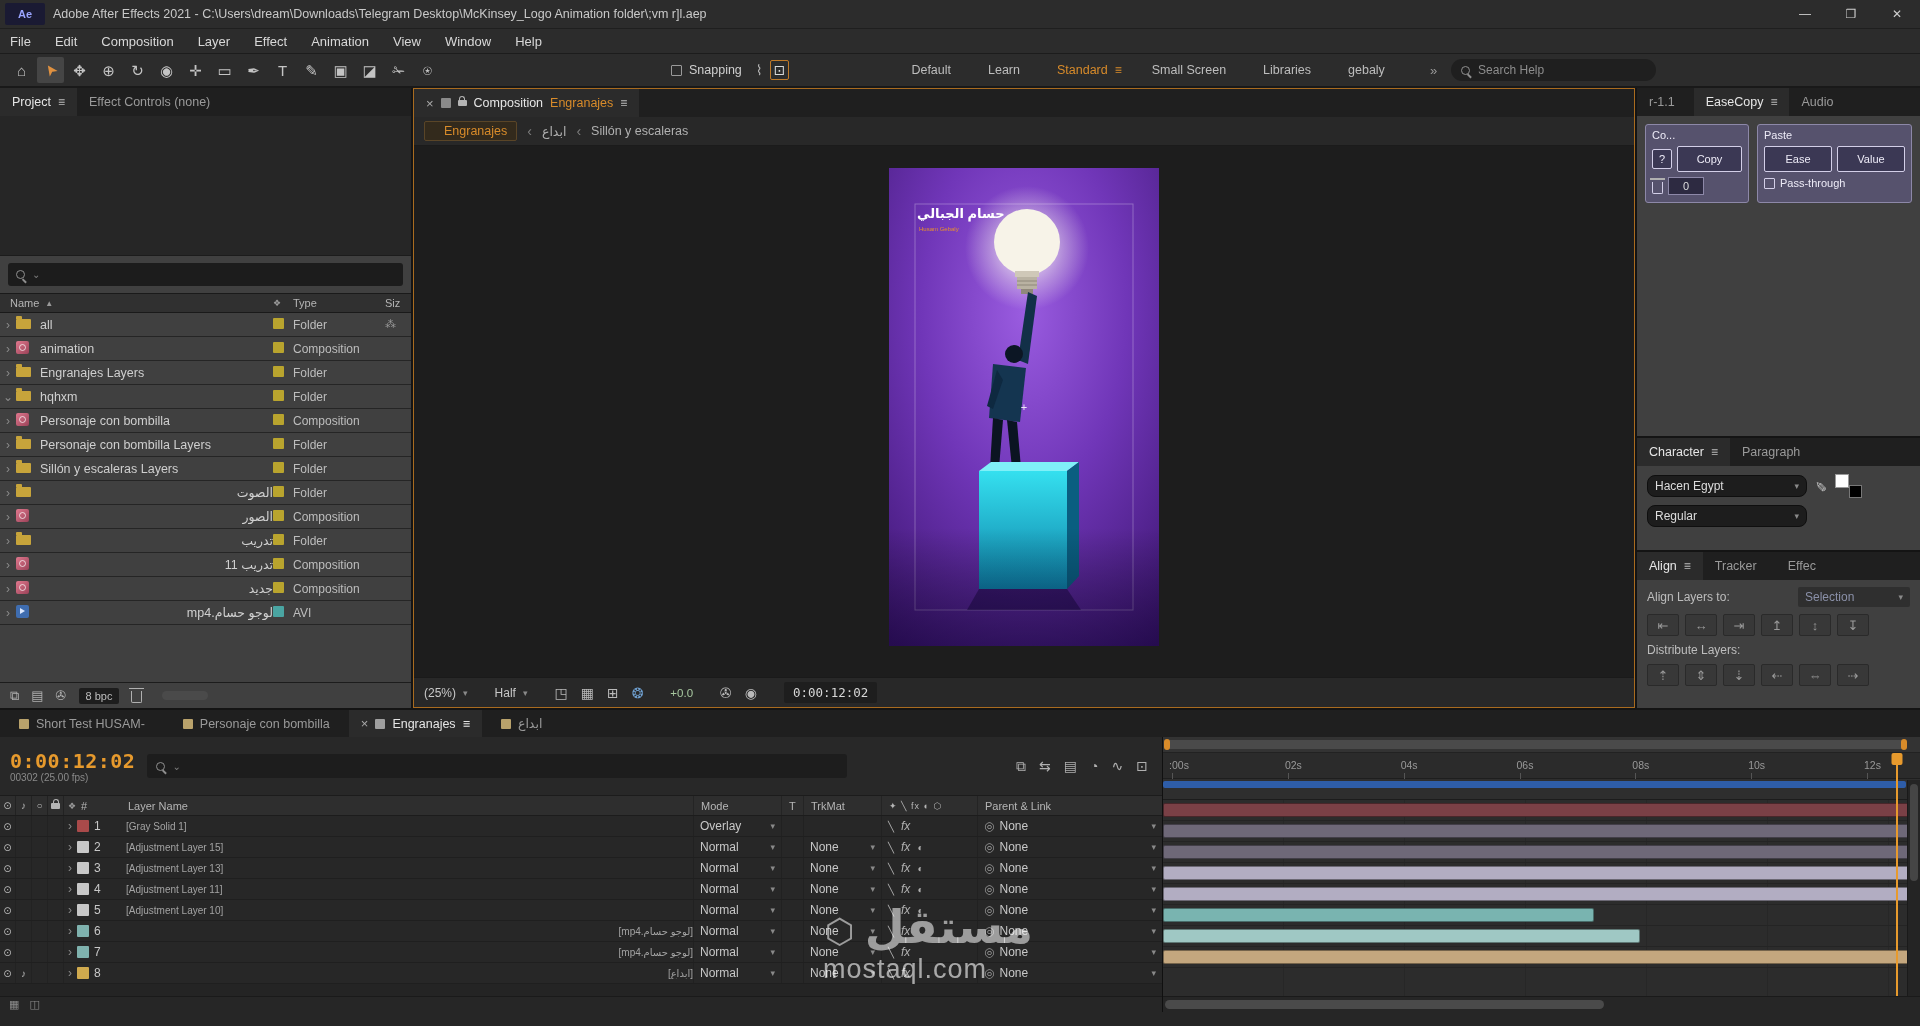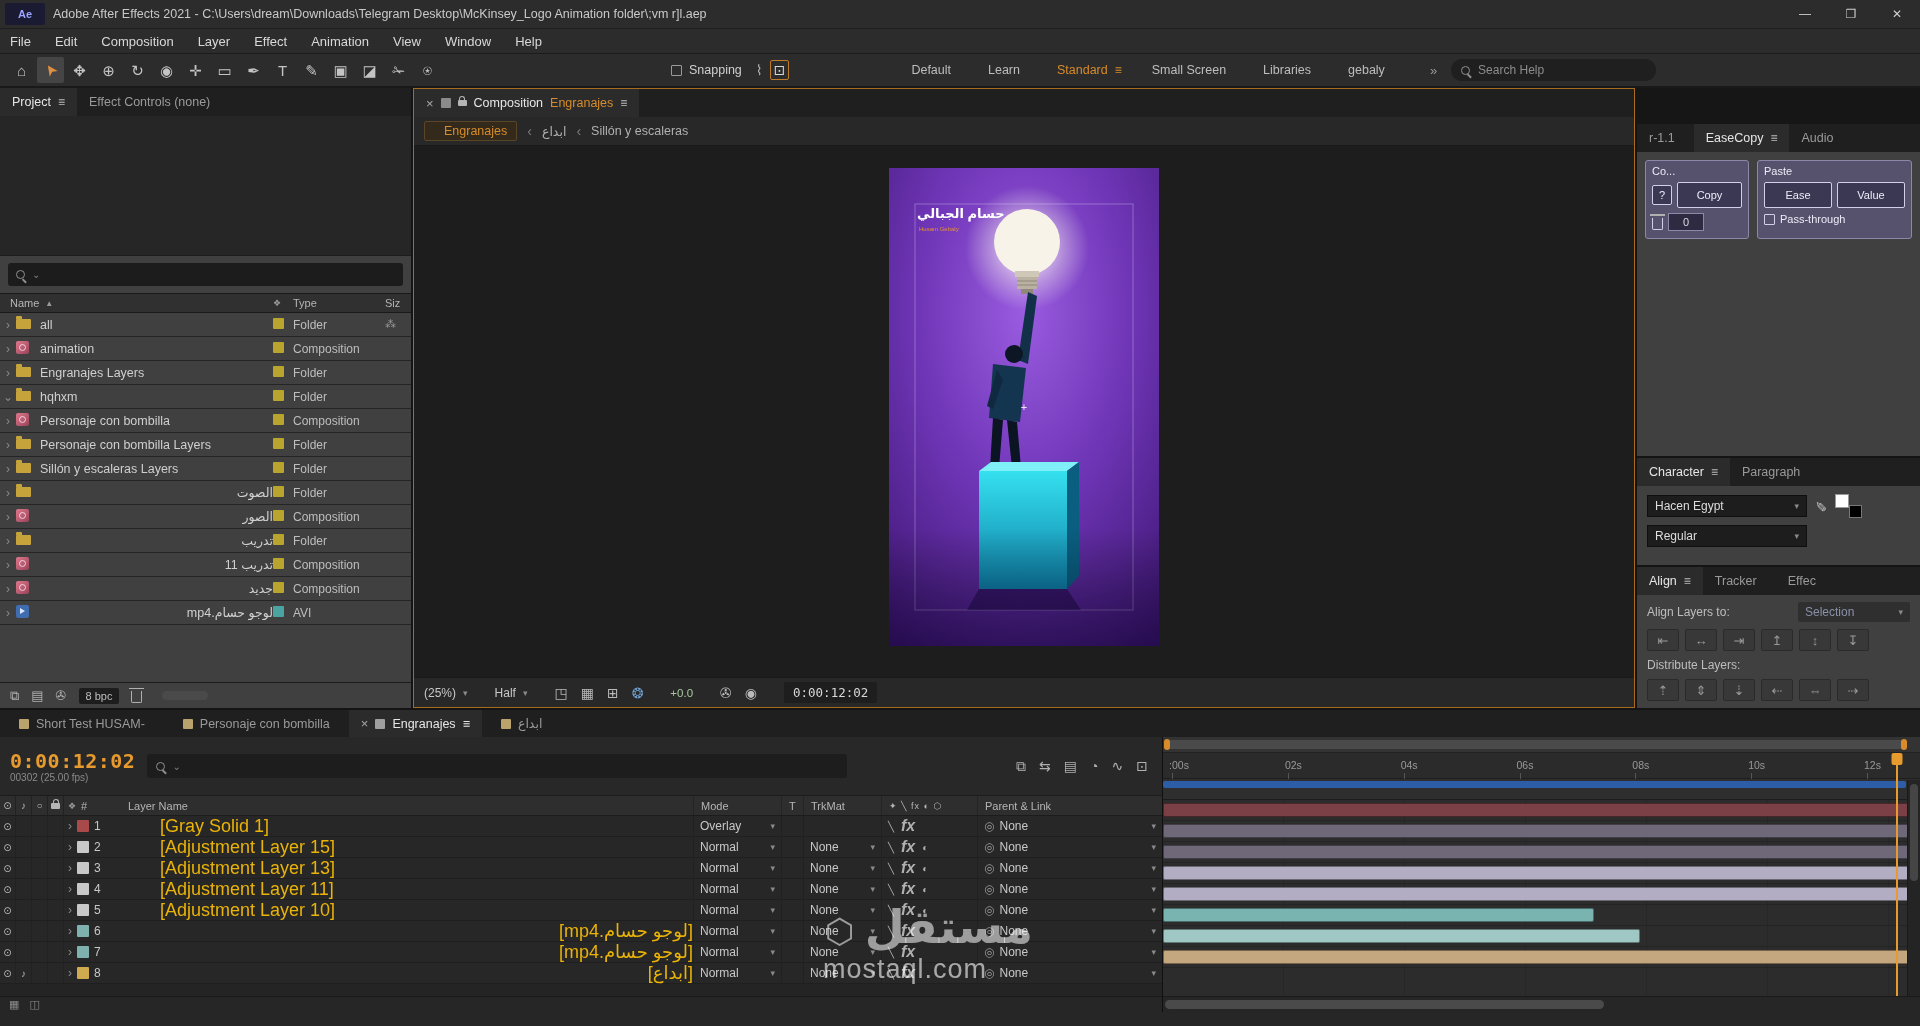--- a/index.html
+++ b/index.html
@@ -95,38 +95,38 @@
 .crumb.active .crumb-label{color:#d88b2a;}
 .viewer{flex:1;background:#1d1d1d;display:flex;justify-content:center;align-items:flex-start;padding-top:22px;overflow:hidden;}
 .comp-toolbar{height:30px;background:#282828;border-top:1px solid #1a1a1a;display:flex;align-items:center;gap:27px;padding:0 10px;flex:none;}
 .ct-chip{display:flex;align-items:center;gap:7px;color:#c8c8c8;font-size:12px;}
 .caret{color:#8a8a8a;font-size:9px;}
 .ct-ic{color:#b9b9b9;font-size:14px;}
 .ct-exposure{color:#a8c8a0;font-size:11.5px;}
 .ct-timecode{font-family:"DejaVu Sans Mono",monospace;color:#d8d8d8;font-size:12.5px;background:#1e1e1e;padding:3px 9px;border-radius:2px;}
 
 
-.rightcol{width:285px;border-left:2px solid #141414;display:flex;flex-direction:column;background:#141414;margin-top:36px;}
+.rightcol{width:285px;border-left:2px solid #141414;display:flex;flex-direction:column;background:#141414;}
 .rc-a{height:350px;border-bottom:2px solid #141414;}
 .rc-b{height:114px;border-bottom:2px solid #141414;}
 .rc-c{flex:1;}
 .ec-body{display:flex;gap:8px;padding:8px;}
 .groupbox{border:1px solid #8d88a8;background:#56526d;border-radius:3px;padding:4px 6px 7px;}
 .gb-copy{width:104px;}
 .gb-paste{flex:1;}
 .gb-title{font-size:11px;color:#edebf7;}
 .gb-row{display:flex;gap:5px;align-items:center;margin-top:5px;}
 .gb-btn{background:#3b3854;border:1px solid #d3cfe8;border-radius:2px;color:#edebf7;font-size:11px;height:20px;display:flex;align-items:center;justify-content:center;padding:12px 8px;}
 .gb-btn.sm{width:20px;padding:0;}
 .gb-btn.grow{flex:1;}
 .count-field{width:36px;height:18px;background:#2d2a41;border:1px solid #8d88a8;color:#dddddd;text-align:center;font-size:11px;display:flex;align-items:center;justify-content:center;}
 .pt-label{font-size:11px;color:#edebf7;}
 .cbx.light{border-color:#d3cfe8;}
 .char-body{padding:8px 10px;display:flex;flex-direction:column;gap:7px;}
-.sel{height:22px;background:#1d1d1d;border:1px solid #0f0f0f;border-radius:0;display:flex;align-items:center;justify-content:space-between;padding:0 7px;color:#dddddd;font-size:12px;width:160px;}
+.sel{height:22px;background:#1d1d1d;border:1px solid #0f0f0f;border-radius:8px;display:flex;align-items:center;justify-content:space-between;padding:0 7px;color:#dddddd;font-size:12px;width:160px;}
 .font-row{display:flex;align-items:center;gap:8px;}
 .dropper{color:#c8c8c8;font-size:14px;display:inline-block;transform:rotate(180deg);}
 .swatches{position:relative;width:27px;height:24px;}
 .sw-b{position:absolute;right:0;bottom:0;width:13px;height:13px;background:#000;border:1px solid #777;}
 .sw-f{position:absolute;left:0;top:0;width:14px;height:14px;background:#fff;border:1px solid #999;}
 .align-body{padding:7px 10px;display:flex;flex-direction:column;gap:7px;}
 .al-row{display:flex;align-items:center;gap:8px;}
 .al-label{color:#bdbdbd;font-size:12px;}
 .al-chip{margin-left:auto;background:#2f2f2f;color:#8a90a8;height:20px;padding:0 7px;display:flex;align-items:center;justify-content:space-between;font-size:12px;border-radius:2px;width:112px;}
 .btn-row{display:flex;gap:6px;}
@@ -144,28 +144,28 @@
 .tl-iconset{display:flex;gap:13px;margin-left:auto;color:#b0b0b0;font-size:14px;padding-right:4px;}
 .tl-colheader,.tl-row{display:grid;grid-template-columns:64px 58px 1fr 88px 22px 78px 96px 185px;align-items:center;}
 .tl-colheader{height:21px;background:#2e2e2e;border-top:1px solid #1c1c1c;border-bottom:1px solid #1c1c1c;font-size:11px;color:#b5b5b5;}
 .av{display:flex;height:100%;align-items:center;}
 .av-cell{width:16px;height:100%;display:flex;align-items:center;justify-content:center;border-right:1px solid #222222;color:#b8b8b8;font-size:10px;font-style:normal;}
 .av-cell i{font-style:normal;}
 .lbl{display:flex;align-items:center;gap:5px;padding-left:4px;}
 .sq{width:12px;height:12px;border-radius:1px;display:inline-block;}
 .chev{color:#8a8a8a;font-size:12px;}
 .num{color:#c8c8c8;font-size:12px;}
-.lname{color:#eab308;font-size:18px;padding-left:4px;white-space:nowrap;overflow:hidden;text-overflow:ellipsis;margin-left:34px;}
+.lname{color:#a3a3a3;font-size:10px;padding-left:4px;white-space:nowrap;overflow:hidden;text-overflow:ellipsis;}
 .hname{padding-left:6px;}
 .hcell{padding-left:7px;border-left:1px solid #242424;height:100%;display:flex;align-items:center;}
 .tl-row{height:21px;background:#272727;border-bottom:1px solid #1f1f1f;}
 .cell{height:100%;display:flex;align-items:center;gap:5px;padding:0 6px;border-left:1px solid #212121;color:#c8c8c8;font-size:12px;}
 .cell.dd{justify-content:space-between;}
 .cell.sw{gap:7px;font-size:10px;color:#b0b0b0;}
-.fxi{font-style:italic;font-weight:bold;font-size:16px;}
+.fxi{font-style:italic;font-weight:normal;font-size:12px;}
 .cell.parent .caret{margin-left:auto;}
 .pick{color:#9a9a9a;}
 .tl-leftfill{flex:1;background:#242424;}
 .tl-leftbottom{height:16px;border-top:1px solid #1a1a1a;display:flex;align-items:center;gap:10px;padding:0 9px;color:#8a8a8a;font-size:11px;background:#262626;}
 .tl-right{flex:1;position:relative;display:flex;flex-direction:column;background:#2c2c2c;}
 .tl-nav{height:16px;background:#333333;border-bottom:1px solid #222222;position:relative;}
 .nav-track{position:absolute;left:2px;right:14px;top:3px;bottom:3px;background:#4a4a4a;border-radius:5px;}
 .nav-track::before,.nav-track::after{content:"";position:absolute;top:-1px;bottom:-1px;width:6px;background:#d88b2a;border-radius:3px;}
 .nav-track::before{left:-1px;}
 .nav-track::after{right:-1px;}

